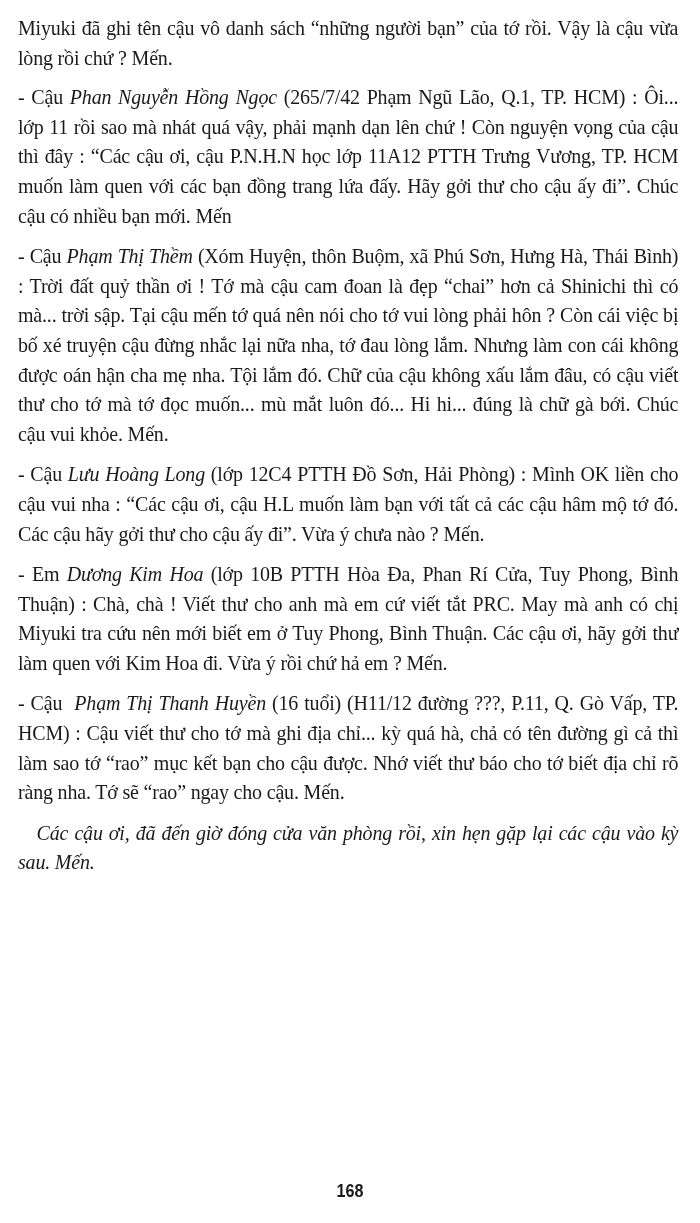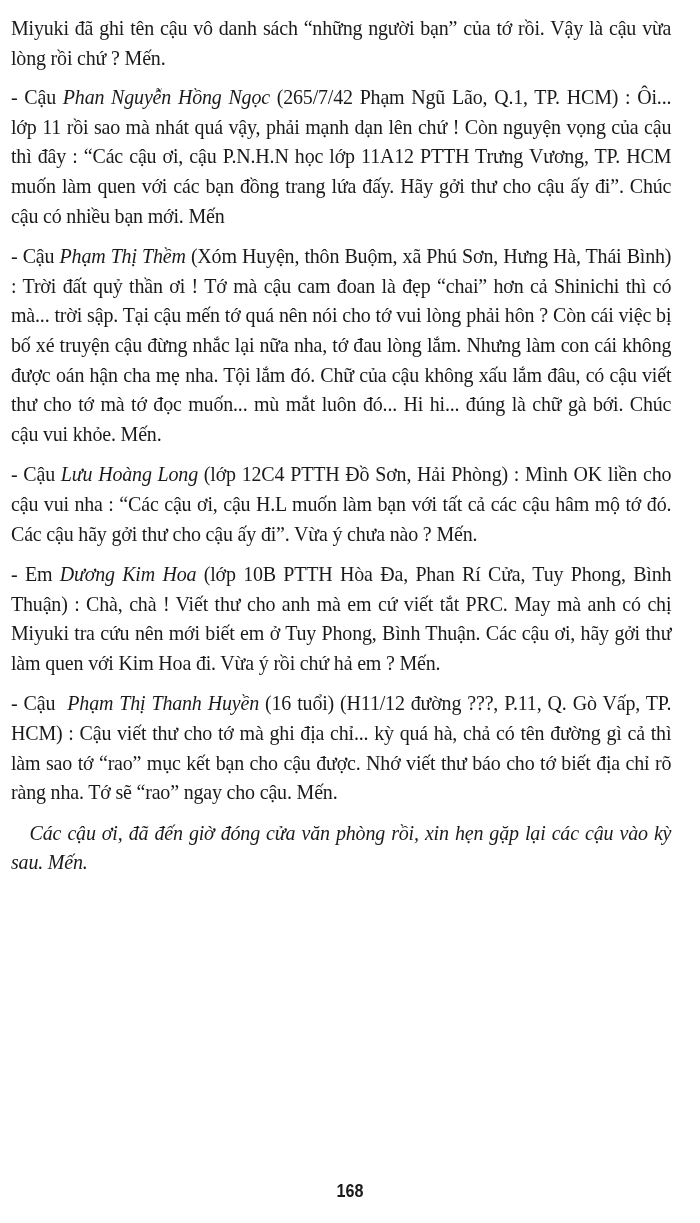--- a/index.html
+++ b/index.html
@@ -10,21 +10,21 @@
     body {
       width: 700px;
       height: 1223px;
       position: relative;
       overflow: hidden;
       font-family: "Liberation Serif", "DejaVu Serif", serif;
       color: #1a1a1a;
     }
     .page {
       position: absolute;
-      left: 11px;
+      left: 18px;
       top: 14px;
       width: 660px;
     }
     .para {
       font-size: 21.5px;
       line-height: 29.6px;
       text-align: justify;
       margin: 0 0 11px 0;
       letter-spacing: -0.2px;
       transform: scaleX(0.93);

